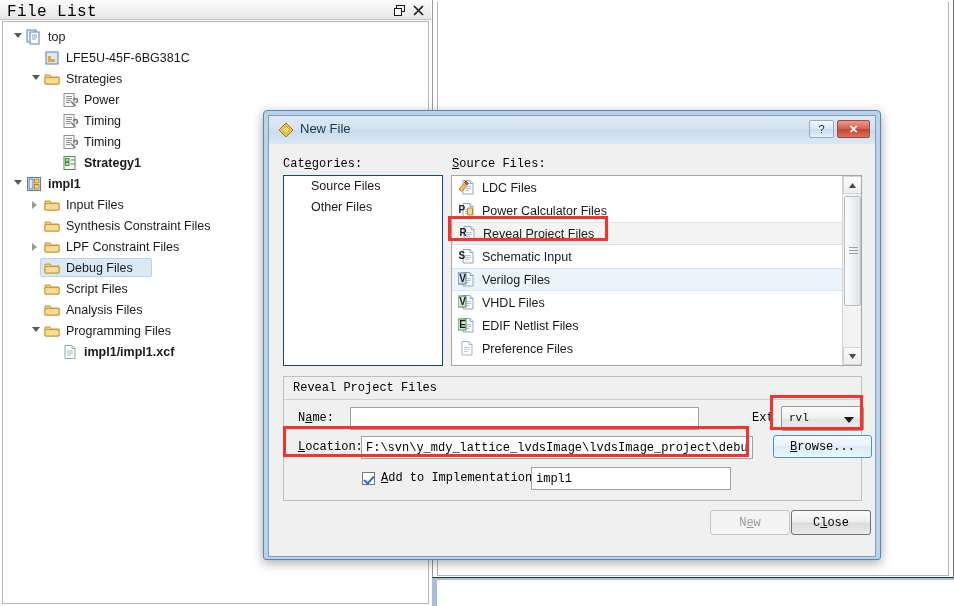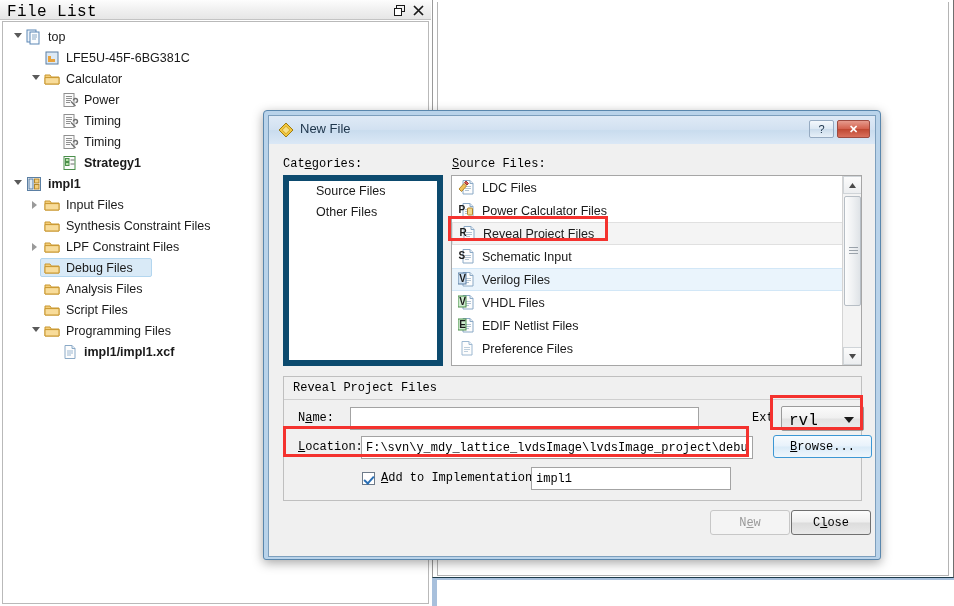--- a/index.html
+++ b/index.html
@@ -133,21 +133,21 @@
   .fld-label {
     font-family: "Liberation Mono", monospace; font-size: 12px; color: #000;
   }
   .ul { text-decoration: underline; }
 
   .lbl-categories { position: absolute; left: 14px; top: 13px; }
   .lbl-sourcefiles { position: absolute; left: 183px; top: 13px; }
 
   .list-categories {
     position: absolute; left: 14px; top: 31px; width: 160px; height: 191px;
-    background: #fff; border: 6px solid #0c4a6e;
+    background: #fff; border: 1px solid #0c4a6e;
   }
   .cat-item {
     height: 21px; line-height: 21px; padding-left: 27px;
     font-size: 12.5px; color: #1a1a1a; cursor: default;
   }
 
   .list-source {
     position: absolute; left: 182px; top: 31px; width: 411px; height: 191px;
     background: #fff; border: 1px solid #a6a6a6; overflow: hidden;
   }
@@ -203,21 +203,21 @@
   }
   .inp-name { position: absolute; left: 66px; top: 30px; width: 349px; height: 23px; }
   .lbl-ext { position: absolute; left: 468px; top: 34px; }
   .sel-ext {
     position: absolute; left: 497px; top: 29px; width: 83px; height: 25px;
     background: linear-gradient(to bottom, #fbfbfb 0%, #f0f0f0 48%, #e3e3e3 52%, #ececec 100%);
     border: 1px solid #9b9b9b; border-radius: 2px; cursor: default;
   }
   .sel-ext-val {
     position: absolute; left: 7px; top: 5px;
-    font-family: "Liberation Mono", monospace; font-size: 16px;
+    font-family: "Liberation Mono", monospace; font-size: 11px;
   }
   .sel-ext-arrow {
     position: absolute; right: 9px; top: 10px; width: 0; height: 0;
     border-left: 5px solid transparent; border-right: 5px solid transparent;
     border-top: 6px solid #1a1a1a;
   }
 
   .row-location { position: absolute; left: 14px; top: 63px; }
   .inp-location { position: absolute; left: 77px; top: 59px; width: 392px; height: 23px; }
   .btn-browse {
@@ -314,21 +314,21 @@
             <span class="tlabel">LFE5U-45F-6BG381C</span>
           </div>
           <div class="trow">
             <span class="tw exp" style="margin-left: 26px;"></span>
             <span class="ticon">
               <svg width="18" height="16" viewBox="0 0 18 16">
                 <path d="M2 4 L7 4 L8.4 6 L16 6 L16 13 L2 13 Z" fill="#f4ce7a" stroke="#c9972f"></path>
                 <path d="M2 6.6 L16 6.6 L16 13 L2 13 Z" fill="#f8dc9a" stroke="#c9972f"></path>
               </svg>
             </span>
-            <span class="tlabel">Calculator</span>
+            <span class="tlabel">Strategies</span>
           </div>
           <div class="trow">
             <span class="tw" style="margin-left: 44px;"></span>
             <span class="ticon">
               <svg width="18" height="16" viewBox="0 0 18 16">
                 <rect x="3" y="1.5" width="10" height="13" fill="#fbfbfb" stroke="#8f8f8f"></rect>
                 <path d="M5 4.5h6M5 6.5h6M5 8.5h5M5 10.5h4" stroke="#8f8f8f" stroke-width="1"></path>
                 <path d="M10 9.5 l4.5 4.5 M12.5 8.5 a2 2 0 1 1 2 2" stroke="#6f6f6f" stroke-width="1.4" fill="none"></path>
               </svg>
             </span>
@@ -422,31 +422,31 @@
             <span class="tlabel">Debug Files</span>
           </div>
           <div class="trow">
             <span class="tw" style="margin-left: 26px;"></span>
             <span class="ticon">
               <svg width="18" height="16" viewBox="0 0 18 16">
                 <path d="M2 4 L7 4 L8.4 6 L16 6 L16 13 L2 13 Z" fill="#f4ce7a" stroke="#c9972f"></path>
                 <path d="M2 6.6 L16 6.6 L16 13 L2 13 Z" fill="#f8dc9a" stroke="#c9972f"></path>
               </svg>
             </span>
+            <span class="tlabel">Script Files</span>
+          </div>
+          <div class="trow">
+            <span class="tw" style="margin-left: 26px;"></span>
+            <span class="ticon">
+              <svg width="18" height="16" viewBox="0 0 18 16">
+                <path d="M2 4 L7 4 L8.4 6 L16 6 L16 13 L2 13 Z" fill="#f4ce7a" stroke="#c9972f"></path>
+                <path d="M2 6.6 L16 6.6 L16 13 L2 13 Z" fill="#f8dc9a" stroke="#c9972f"></path>
+              </svg>
+            </span>
             <span class="tlabel">Analysis Files</span>
-          </div>
-          <div class="trow">
-            <span class="tw" style="margin-left: 26px;"></span>
-            <span class="ticon">
-              <svg width="18" height="16" viewBox="0 0 18 16">
-                <path d="M2 4 L7 4 L8.4 6 L16 6 L16 13 L2 13 Z" fill="#f4ce7a" stroke="#c9972f"></path>
-                <path d="M2 6.6 L16 6.6 L16 13 L2 13 Z" fill="#f8dc9a" stroke="#c9972f"></path>
-              </svg>
-            </span>
-            <span class="tlabel">Script Files</span>
           </div>
           <div class="trow">
             <span class="tw exp" style="margin-left: 26px;"></span>
             <span class="ticon">
               <svg width="18" height="16" viewBox="0 0 18 16">
                 <path d="M2 4 L7 4 L8.4 6 L16 6 L16 13 L2 13 Z" fill="#f4ce7a" stroke="#c9972f"></path>
                 <path d="M2 6.6 L16 6.6 L16 13 L2 13 Z" fill="#f8dc9a" stroke="#c9972f"></path>
               </svg>
             </span>
             <span class="tlabel">Programming Files</span>

